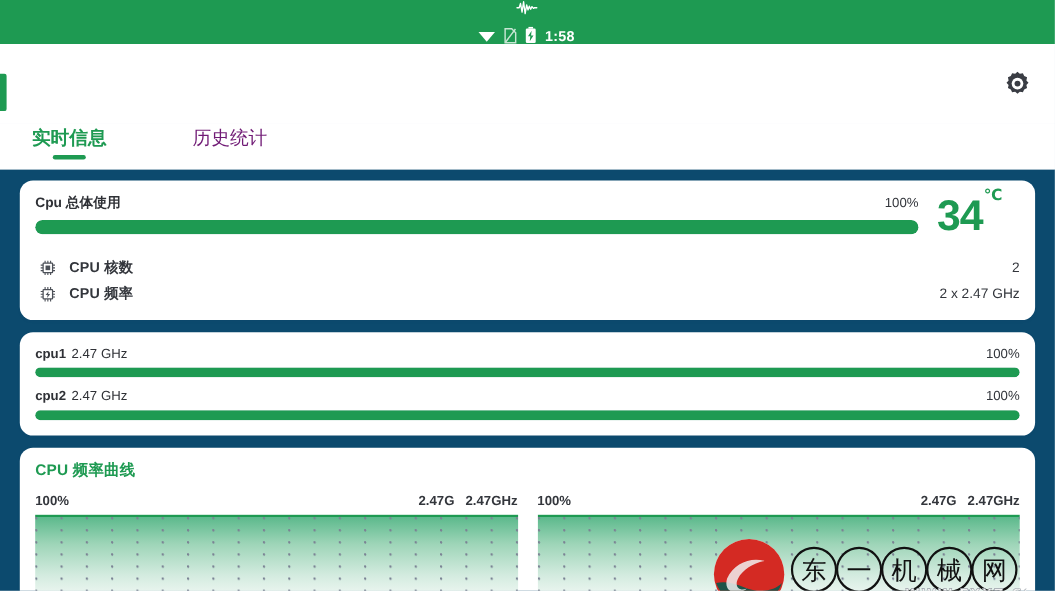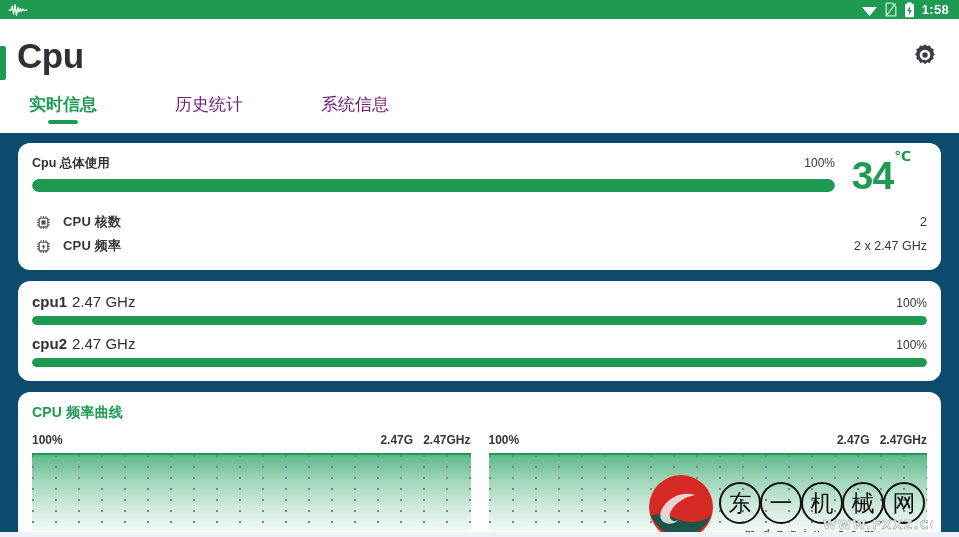--- a/index.html
+++ b/index.html
@@ -5,26 +5,27 @@
   * { box-sizing: border-box; margin: 0; padding: 0; }
   html, body {
     width: 959px; height: 537px;
     overflow: hidden;
     background: #eef1f7;
     font-family: "Liberation Sans", "DejaVu Sans", sans-serif;
   }
 
   
   .status-bar {
-    height: 19px;
+    height: 40px;
     background: #1e9a52;
     display: flex;
     align-items: center;
     padding: 0 10px 0 8px;
     color: #ffffff;
+    flex-direction: column;
   }
   .status-left { display: flex; align-items: center; gap: 6px; }
   .status-spacer { flex: 1; }
   .status-right { display: flex; align-items: center; gap: 7px; }
   .status-time {
     font-size: 13px;
     font-weight: bold;
     color: #ffffff;
     letter-spacing: 0.3px;
     line-height: 1;
@@ -157,21 +158,21 @@
   .info-row .ico { width: 18px; display: flex; align-items: center; justify-content: center; }
   .info-row .lbl { margin-left: 11px; font-weight: bold; letter-spacing: 0.2px; }
   .info-row .val { margin-left: auto; font-size: 12.5px; color: #33363c; }
 
   
   .card-cores { padding: 12px 14px 14px 14px; }
   .core-head {
     display: flex; justify-content: space-between; align-items: baseline;
     margin-bottom: 6px;
   }
-  .core-name { font-size: 15px; color: #2f3136; font-weight: bold; }
+  .core-name { font-size: 12px; color: #2f3136; font-weight: bold; }
   .core-name .freq { font-weight: normal; margin-left: 5px; }
   .core-pct { font-size: 12px; color: #33363c; }
   .core-block + .core-block { margin-top: 10px; }
   .core-track { height: 9px; background: #e7eaf0; border-radius: 5px; overflow: hidden; }
   .core-fill { height: 100%; background: #1e9a52; border-radius: 5px; }
 
   
   .card-charts { padding: 12px 14px 0 14px; position: relative; overflow: hidden; }
   .charts-title {
     font-size: 14px; font-weight: bold; color: #1e9a52;
@@ -225,41 +226,37 @@
       <rect x="3.4" y="0.4" width="4.2" height="1.6" fill="#ffffff"></rect>
       <rect x="1" y="1.8" width="9" height="13.4" rx="1.2" fill="#ffffff"></rect>
       <path d="M6.3 4 L3 9 H5.1 L4.6 13.4 L8 8.2 H5.8 Z" fill="#1e9a52"></path>
     </svg>
     <div class="status-time">1:58</div>
   </div>
 </div>
 
 <div class="app-bar">
   <div class="title-accent"></div>
-  <div class="app-title">Cpu</div>
   <div class="app-bar-spacer"></div>
   <div class="gear-btn">
     <svg width="26" height="26" viewBox="0 0 26 26">
       <path d="M13 2.2 l2.1 1.9 2.8-.6 1.2 2.6 2.6 1.2 -.6 2.8 1.9 2.1 -1.9 2.1 .6 2.8 -2.6 1.2 -1.2 2.6 -2.8-.6 -2.1 1.9 -2.1-1.9 -2.8 .6 -1.2-2.6 -2.6-1.2 .6-2.8 -1.9-2.1 1.9-2.1 -.6-2.8 2.6-1.2 1.2-2.6 2.8 .6 Z" fill="#3a3d44"></path>
       <circle cx="13" cy="13" r="5.3" fill="#ffffff"></circle>
       <circle cx="13" cy="13" r="2.7" fill="#3a3d44"></circle>
     </svg>
   </div>
 </div>
 
 <div class="tab-bar">
   <div class="tab active">
     <span>实时信息</span>
     <span class="tab-underline"></span>
   </div>
   <div class="tab">
     <span>历史统计</span>
-  </div>
-  <div class="tab">
-    <span>系统信息</span>
   </div>
 </div>
 
 <div class="content">
 
   <div class="card">
     <div class="card-overall">
       <div class="overall-left">
         <div class="overall-head">
           <span class="overall-label">Cpu 总体使用</span>

